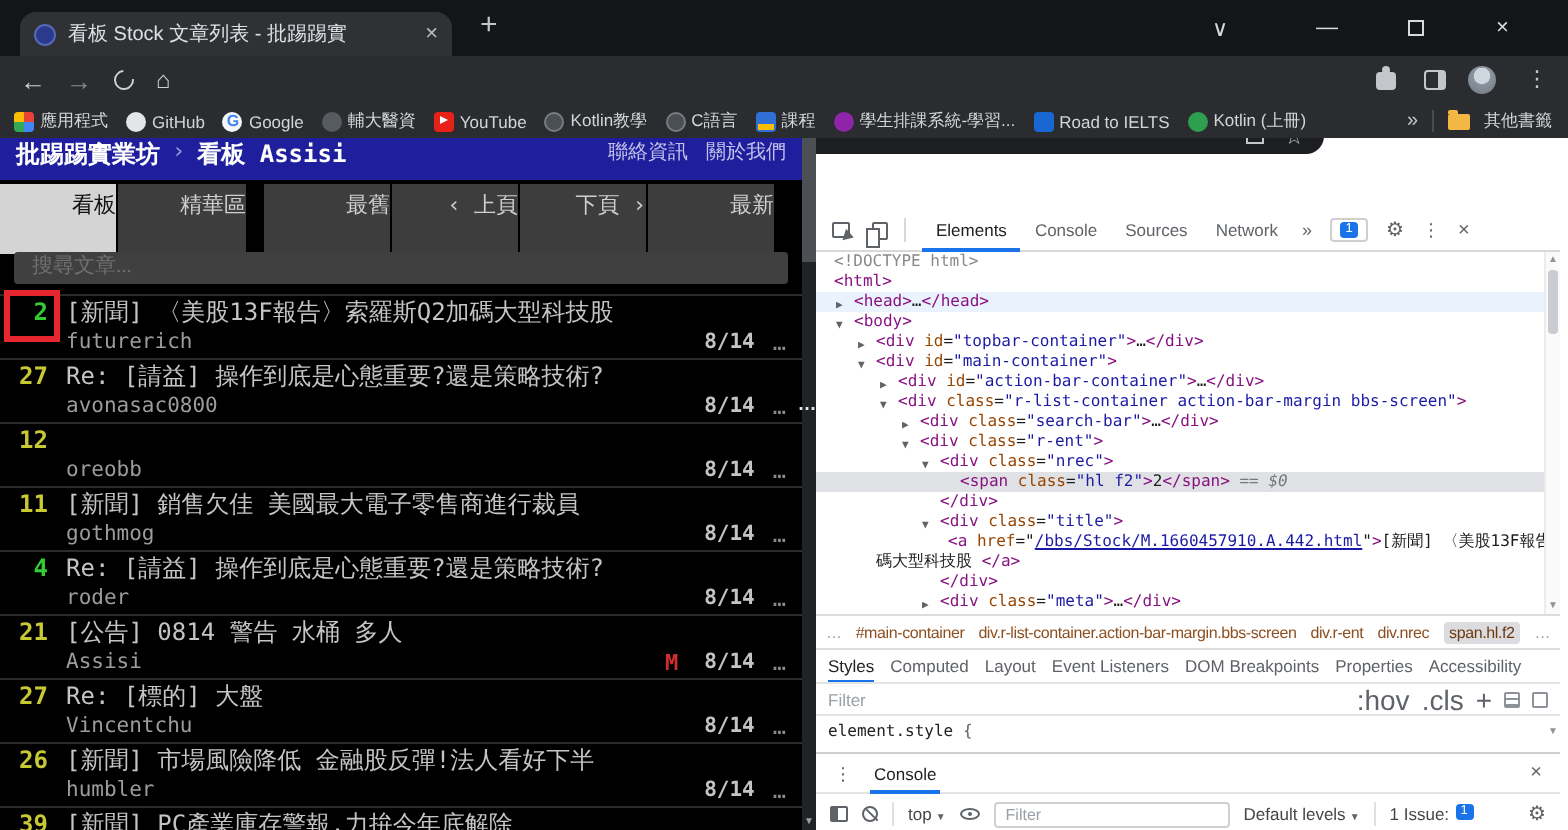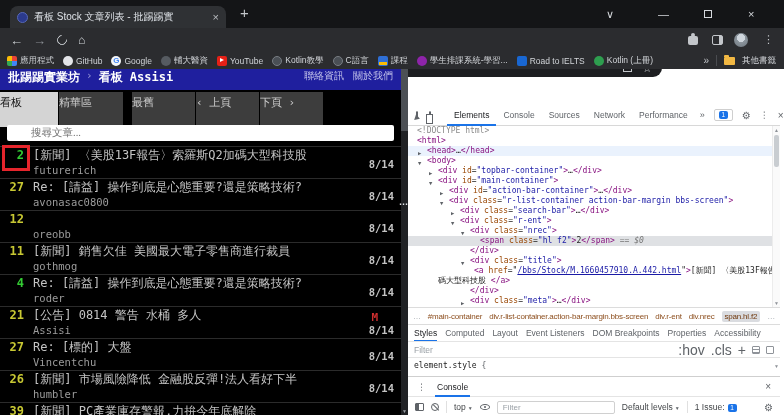--- a/index.html
+++ b/index.html
@@ -81,39 +81,39 @@
   
   .page { position:absolute; left:0; top:69px; width:401px; height:346px; background:#000;
           font-family:"DejaVu Sans Mono", monospace; overflow:hidden; }
   .ptt-topbar { height:21px; background:#1f1f9e; display:flex; align-items:flex-start; padding:0 8px; }
   .ptt-brand { color:#fff; font-weight:bold; font-size:12px; }
   .ptt-sep { color:#9b9bd8; margin:0 6px; font-size:11px; }
   .ptt-board { color:#fdfdfd; font-weight:bold; font-size:12px; }
   .ptt-toplinks { margin-left:auto; display:flex; gap:9px; }
   .ptt-toplink { color:#c2c2ea; font-size:10px; }
   .btn-row { margin-top:2px; height:21px; display:flex; }
-  .pbtn { height:35px; line-height:21px; text-align:left; font-size:11px; background:#3d3d3d;
+  .pbtn { height:35px; line-height:21px; text-align:right; font-size:11px; background:#3d3d3d;
           color:#cfcfcf; }
   .pbtn.active { background:#d4d4d4; color:#111; }
   .w-kanban { width:58px; } .w-jing { width:64px; margin-left:1px; }
   .btn-spacer { width:9px; }
   .pgbtn { width:63px; margin-right:1px; }
   .searchbar-wrap { margin:8px 7px 0 7px; }
-  .searchbar { width:100%; height:16px; background:#ffffff; border:none; border-radius:2px;
-          color:#8a8a8a; font-size:10.5px; padding:0 24px; font-family:Liberation Serif, serif; outline:none; }
+  .searchbar { width:100%; height:16px; background:#404040; border:none; border-radius:2px;
+          color:#8a8a8a; font-size:10.5px; padding:0 9px; font-family:Liberation Serif, serif; outline:none; }
   .searchbar::placeholder { color:#707070; }
   #post-list { margin-top:5px; }
   .post { height:32px; border-top:1px solid #2b2b2b; padding-top:1px; overflow:hidden; }
   .post-l1 { display:flex; height:15px; align-items:center; }
   .nrec { width:24px; text-align:right; margin-right:9px; font-weight:bold; font-size:12px; flex:0 0 auto; }
   .nrec.g { color:#33cc33; } .nrec.y { color:#c8c833; }
   .ptitle { font-size:12px; color:#c4c4c4; white-space:nowrap; }
   .post-l2 { display:flex; height:15px; align-items:center; }
   .pauthor { margin-left:33px; font-size:10.5px; color:#9c9c9c; }
-  .pright { margin-left:auto; display:flex; align-items:center; padding-right:7px;flex-direction:column; }
+  .pright { margin-left:auto; display:flex; align-items:center; padding-right:7px; }
   .pmark { color:#cf2f2f; font-weight:bold; font-size:11px; margin-right:13px; }
   .pdate { font-size:10.5px; color:#c4c4c4; font-weight:bold; }
   .pmore { color:#8a8a8a; margin-left:9px; font-size:11px; letter-spacing:1px; }
 
   .page-scroll { position:absolute; left:401px; top:69px; width:7px; height:346px; background:#202225; }
   .page-thumb { position:absolute; left:0; top:0; width:7px; height:62px; background:#4c5055; }
   .page-scroll-down { position:absolute; left:0; bottom:1px; width:7px; text-align:center;
           color:#9aa0a6; font-size:5px; }
   .gutter-dots { position:absolute; left:399px; top:199px; color:#e4e6e9; font-size:9px;
           font-weight:bold; z-index:6; }
@@ -320,20 +320,21 @@
     <div class="btn-row">
       <div id="board-tabs" style="display:flex">
           <div class="pbtn w-kanban active">看板</div>
           <div class="pbtn w-jing">精華區</div>
         </div>
       <div class="btn-spacer"></div>
       <div id="paging" style="display:flex">
           <div class="pbtn pgbtn">最舊</div>
           <div class="pbtn pgbtn">‹ 上頁</div>
           <div class="pbtn pgbtn">下頁 ›</div>
+          <div class="pbtn pgbtn">最新</div>
         </div>
     </div>
     <div class="searchbar-wrap">
       <input class="searchbar" placeholder="搜尋文章..." style="">
     </div>
     <div id="post-list">
         <div class="post">
           <div class="post-l1">
             <span class="nrec g">2</span>
             <span class="ptitle">[新聞] 〈美股13F報告〉索羅斯Q2加碼大型科技股</span>
@@ -457,21 +458,20 @@
   <div class="devtools">
     <div class="dt-toolbar">
       <span class="icon-inspect"></span>
       <span class="icon-device"></span>
       <span class="dt-vsep"></span>
       <div id="dt-tabs">
           <span class="dtab active">Elements</span>
           <span class="dtab">Console</span>
           <span class="dtab">Sources</span>
           <span class="dtab">Network</span>
-          <span class="dtab">Performance</span>
         </div>
       <span class="dt-more">»</span>
       <span class="issue-chip">
         <span class="bubble">1</span>
       </span>
       <span class="dt-gear">⚙</span>
       <span class="dt-kebab">⋮</span>
       <span class="dt-close">×</span>
     </div>
 
@@ -546,21 +546,21 @@
       </div>
       <div class="con-toolbar">
         <span class="ico-consolepane"></span>
         <span class="ico-block"></span>
         <span class="con-sep"></span>
         <span class="nowrap"><span>top</span><span class="caret">▼</span></span>
         <span class="ico-eye"></span>
         <input class="con-filter" placeholder="Filter" style="">
         <span class="nowrap"><span>Default levels</span><span class="caret">▼</span></span>
         <span class="con-sep"></span>
-        <span class="nowrap" style="display:flex;align-items:flex-end;gap:3px">
+        <span class="nowrap" style="display:flex;align-items:flex-start;gap:3px">
           <span>1 Issue:</span>
           <span class="bubble">1</span>
         </span>
         <span class="con-gear">⚙</span>
       </div>
       <div class="con-prompt">&gt;</div>
     </div>
   </div>
 
 </div>

